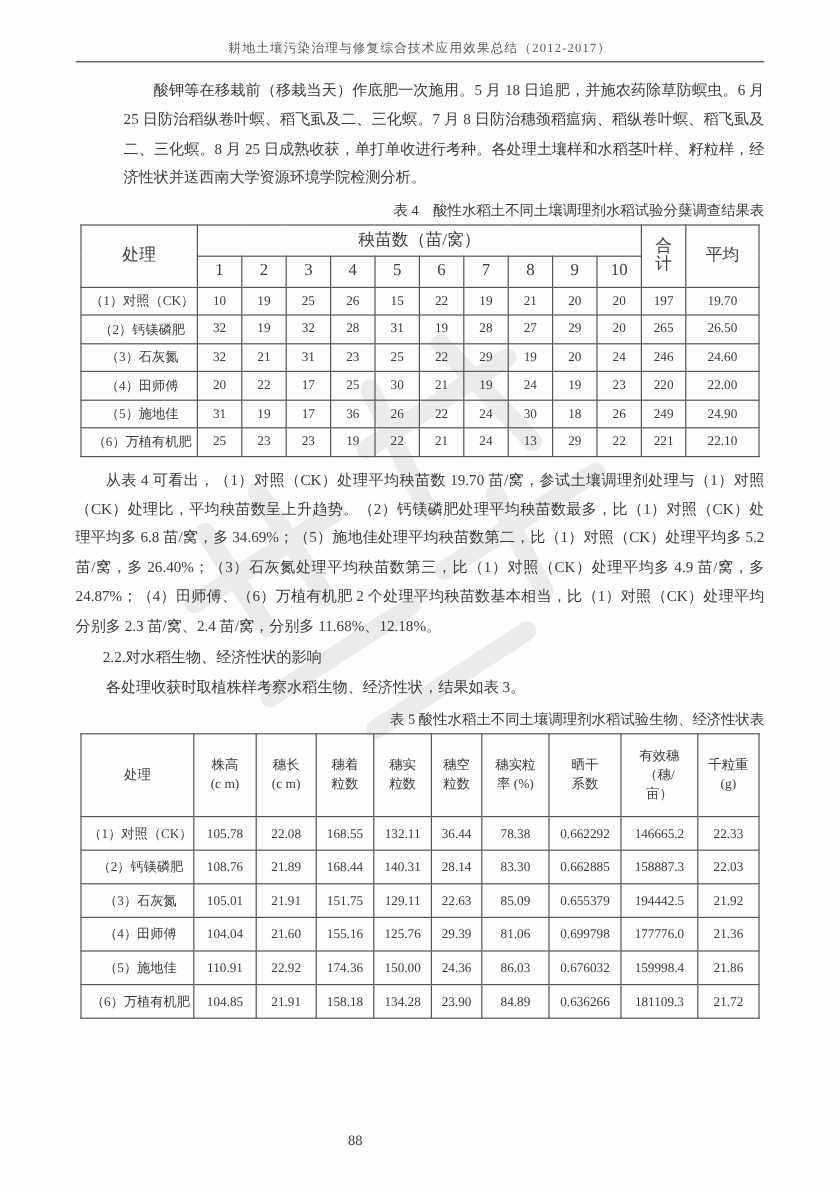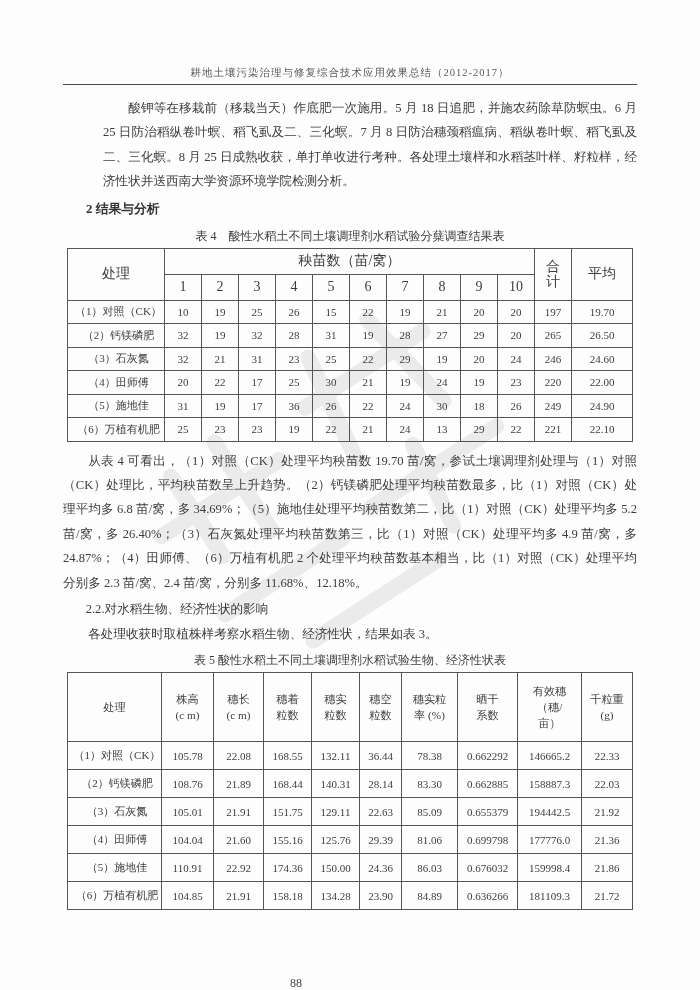--- a/index.html
+++ b/index.html
@@ -7,33 +7,32 @@
     width:700px;height:990px;background:#fdfdfd;
     font-family:"Liberation Serif","DejaVu Serif",serif;
     color:#3b3b3b;position:relative;overflow:hidden;
   }
   .page{position:relative;width:700px;height:990px;z-index:1;}
   .content{position:relative;z-index:2;padding:0 63px;}
   
   .doc-header{
     padding-top:33px;text-align:center;font-size:10.5px;color:#5a5a5a;
     letter-spacing:1px;
-    margin-top:33px;
   }
   .header-rule{border:0;border-top:1.5px solid #4a4a4a;margin:4px 0 0 0;}
   
   .para{
     font-size:12.6px;line-height:24.4px;text-align:justify;
     text-indent:2em;margin:0;color:#3c3c3c;
   }
   .p1{margin-top:11px;margin-left:40px;}
   .sec-h2{font-weight:bold;font-size:12.8px;line-height:25px;margin:3px 0 0 0;padding-left:1.8em;color:#333;}
   .sec-h3{font-size:12.6px;line-height:25px;margin:0;padding-left:1.8em;}
   .caption{
-    text-align:center;font-size:12px;line-height:20px;margin:4px 0 2px 0;color:#3c3c3c;
+    text-align:right;font-size:12px;line-height:20px;margin:4px 0 2px 0;color:#3c3c3c;
   }
   
   table{
     border-collapse:collapse;table-layout:fixed;width:565px;margin:0 auto;
     font-size:11px;color:#3d3d3d;background:transparent;
   }
   table.t4{border:1.5px solid #3c3c3c;}
   table.t5{border:1.5px solid #3c3c3c;}
   td,th{
     border:1px solid #555;text-align:center;vertical-align:middle;
@@ -76,21 +75,20 @@
       <path d="M180 320 L330 320"></path>
     </g>
   </svg>
 
   <div class="content">
     <div class="doc-header">耕地土壤污染治理与修复综合技术应用效果总结（2012-2017）</div>
     <hr class="header-rule">
 
     <p class="para p1">酸钾等在移栽前（移栽当天）作底肥一次施用。5 月 18 日追肥，并施农药除草防螟虫。6 月 25 日防治稻纵卷叶螟、稻飞虱及二、三化螟。7 月 8 日防治穗颈稻瘟病、稻纵卷叶螟、稻飞虱及二、三化螟。8 月 25 日成熟收获，单打单收进行考种。各处理土壤样和水稻茎叶样、籽粒样，经济性状并送西南大学资源环境学院检测分析。</p>
 
-    <p class="sec-h2">2 结果与分析</p>
 
     <p class="caption">表 4　酸性水稻土不同土壤调理剂水稻试验分蘖调查结果表</p>
 
     <table class="t4">
       <colgroup>
         <col style="width:97px">
         <col span="10" style="width:37px">
         <col style="width:37px">
         <col style="width:61px">
       </colgroup>

